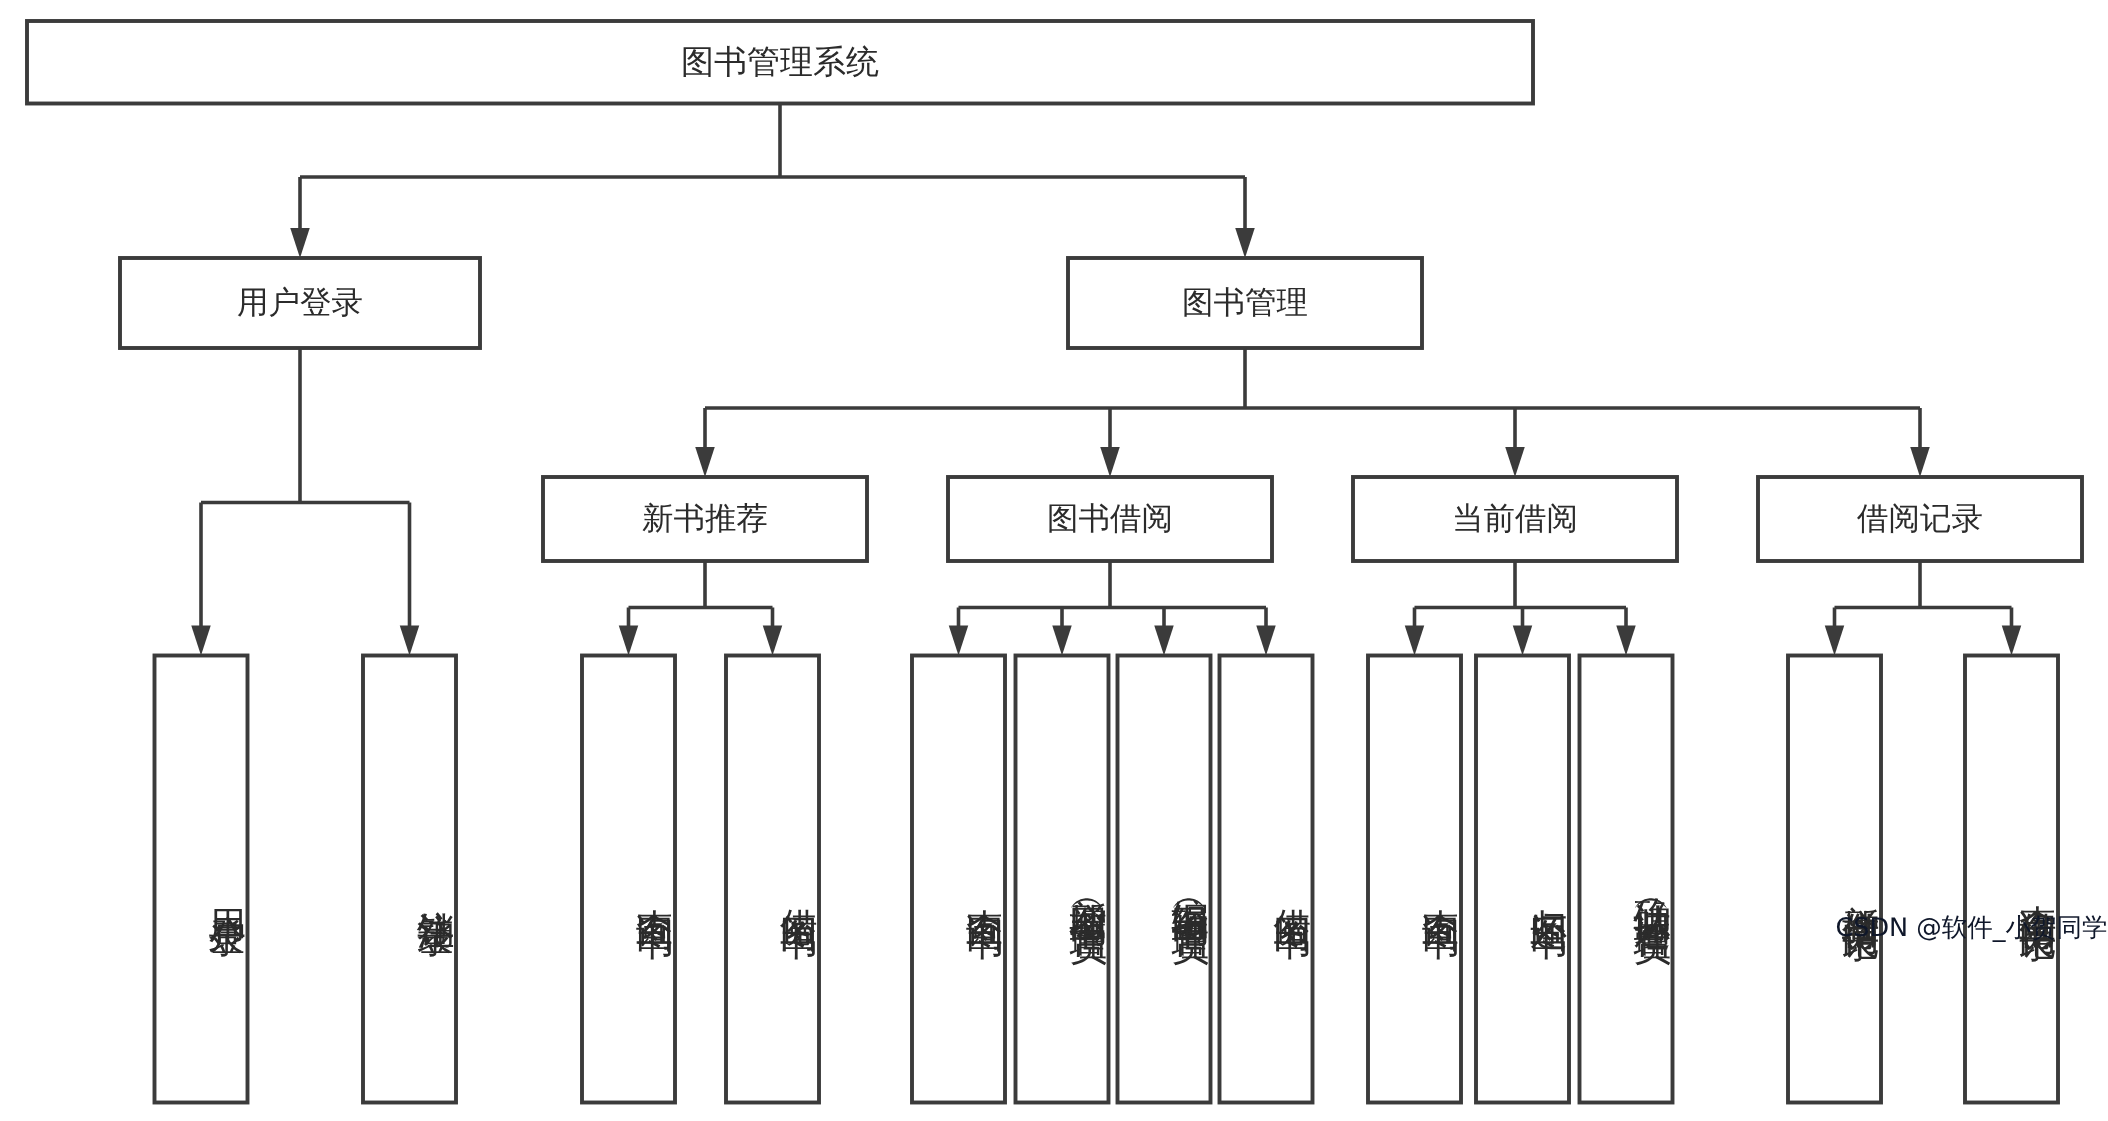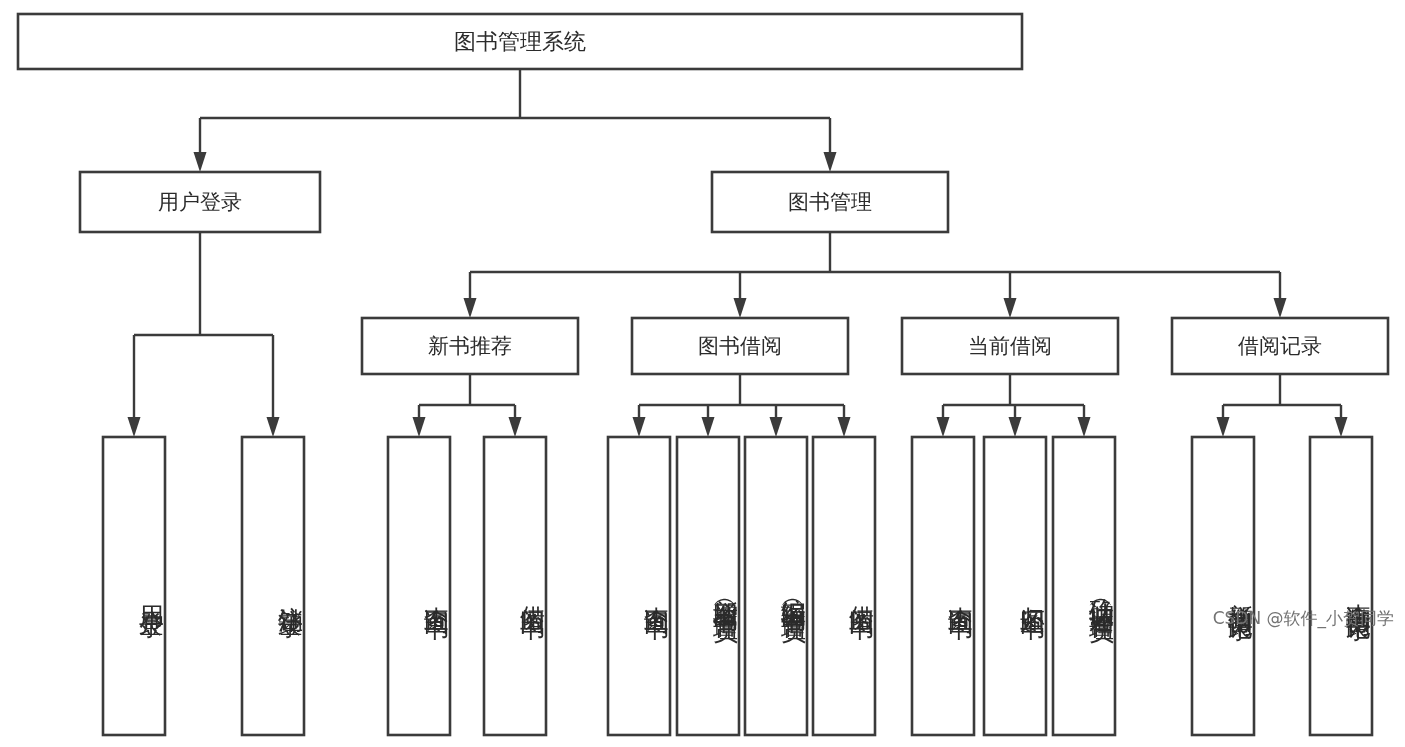--- a/index.html
+++ b/index.html
@@ -61,25 +61,25 @@
     color: #2b2b2b;
     letter-spacing: 3px;
     white-space: nowrap;
     display: flex;
     align-items: flex-start;
     justify-content: center;
     pointer-events: none;
   }
   .watermark {
     position: absolute;
-    right: 11px;
+    right: 0;
     bottom: 4px;
     font-family: "DejaVu Sans", "Liberation Sans", sans-serif;
     font-size: 17px;
-    color: #737373;
+    color: #0f172a;
     white-space: nowrap;
   }
 </style>
 </head>
 <body>
 
 <div id="diagram-root">
 
   <svg id="flow" viewBox="0 0 1405 747">
     <g id="edges">

